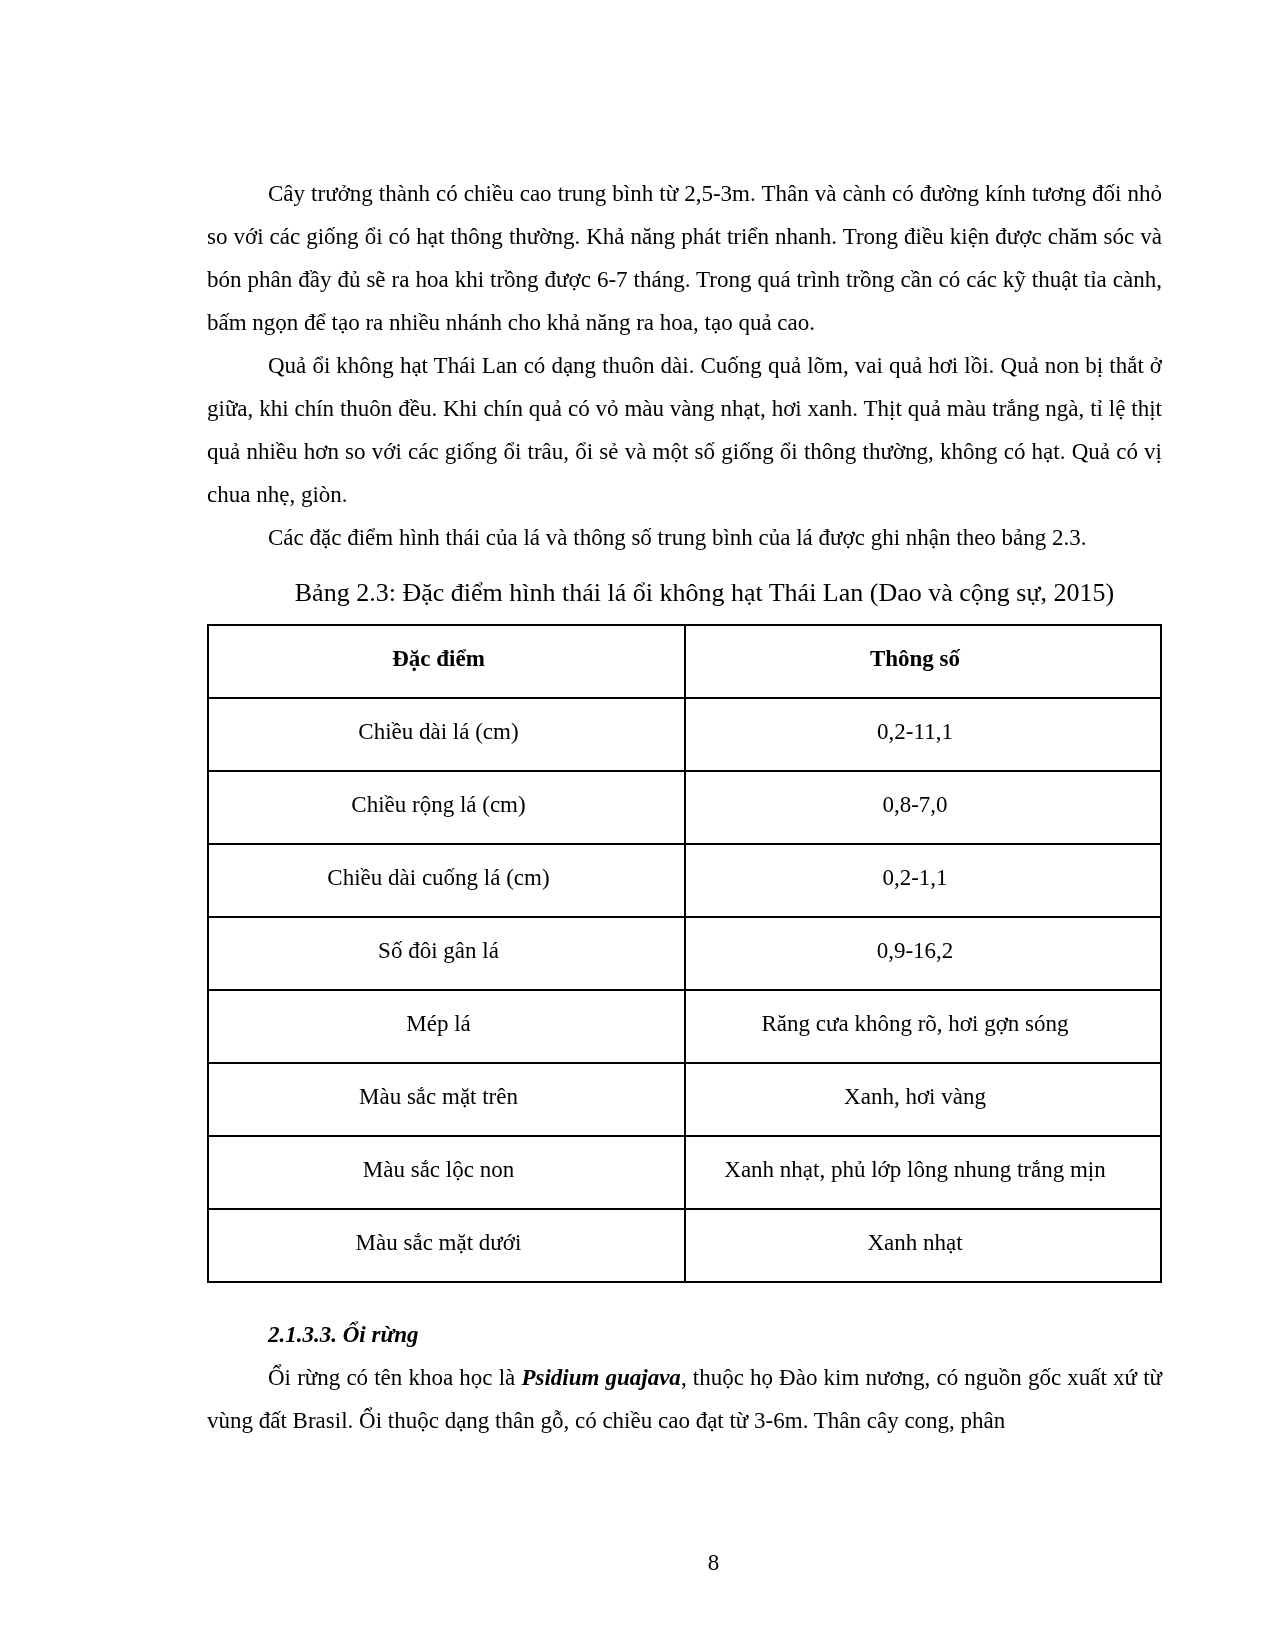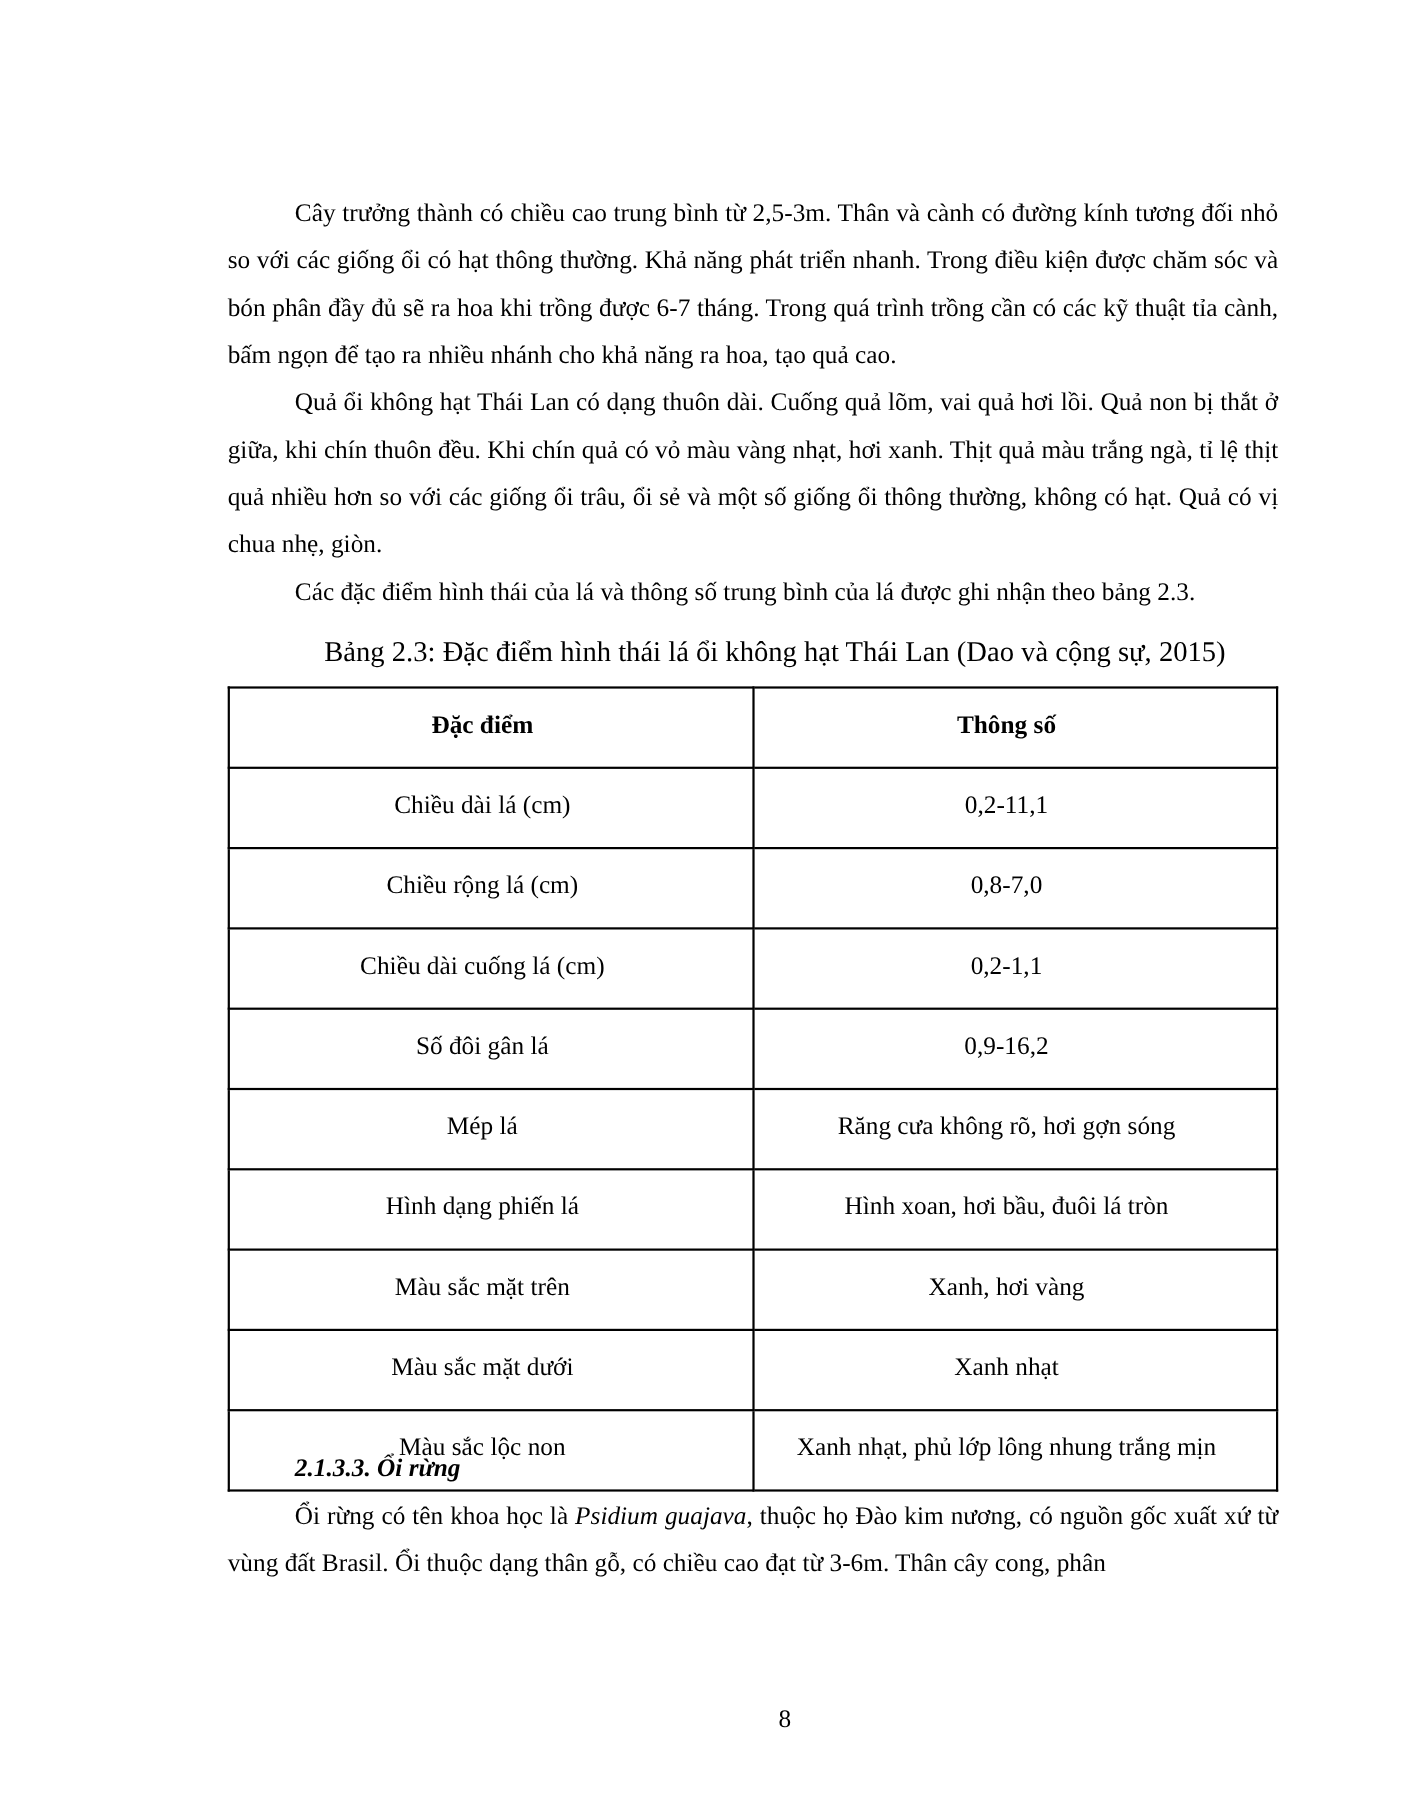--- a/index.html
+++ b/index.html
@@ -15,21 +15,21 @@
                border-collapse: collapse; font-size: 23px; }
   table.spec th, table.spec td { border: 2px solid #000; height: 65px; text-align: center;
                vertical-align: middle; padding: 0 16px 6px 0; font-weight: normal; }
   table.spec th { font-weight: bold; }
   table.spec col.c1 { width: 478px; }
   table.spec col.c2 { width: 477px; }
   .heading { position: absolute; left: 268px; top: 1318px; font-size: 23px;
              line-height: 34px; font-weight: bold; font-style: italic; margin: 0; text-align: center; }
   .pagenum { position: absolute; left: 0; width: 1275px; top: 1548px; text-align: center;
              font-size: 23px; line-height: 30px; margin: 0; padding-left: 152px; box-sizing: border-box; }
-  i.sci { font-style: italic; }
+  i.sci { font-style: italic; font-weight: bold; }
 </style>
 </head>
 <body>
 
 <div class="page">
 
   <p class="para" style="top:172px;"><span class="indent"></span><span>Cây trưởng thành có chiều cao trung bình từ 2,5-3m. Thân và cành có đường kính tương đối nhỏ so với các giống ổi có hạt thông thường. Khả năng phát triển nhanh. Trong điều kiện được chăm sóc và bón phân đầy đủ sẽ ra hoa khi trồng được 6-7 tháng. Trong quá trình trồng cần có các kỹ thuật tỉa cành, bấm ngọn để tạo ra nhiều nhánh cho khả năng ra hoa, tạo quả cao.</span></p>
 
   <p class="para" style="top:344px;"><span class="indent"></span><span>Quả ổi không hạt Thái Lan có dạng thuôn dài. Cuống quả lõm, vai quả hơi lồi. Quả non bị thắt ở giữa, khi chín thuôn đều. Khi chín quả có vỏ màu vàng nhạt, hơi xanh. Thịt quả màu trắng ngà, tỉ lệ thịt quả nhiều hơn so với các giống ổi trâu, ổi sẻ và một số giống ổi thông thường, không có hạt. Quả có vị chua nhẹ, giòn.</span></p>
 
@@ -63,34 +63,30 @@
       </tr>
       <tr>
         <td>Số đôi gân lá</td>
         <td>0,9-16,2</td>
       </tr>
       <tr>
         <td>Mép lá</td>
         <td>Răng cưa không rõ, hơi gợn sóng</td>
       </tr>
       <tr>
-        <td>Hình dạng phiến lá</td>
-        <td>Hình xoan, hơi bầu, đuôi lá tròn</td>
-      </tr>
-      <tr>
         <td>Màu sắc mặt trên</td>
         <td>Xanh, hơi vàng</td>
       </tr>
       <tr>
+        <td>Màu sắc lộc non</td>
+        <td>Xanh nhạt, phủ lớp lông nhung trắng mịn</td>
+      </tr>
+      <tr>
         <td>Màu sắc mặt dưới</td>
         <td>Xanh nhạt</td>
-      </tr>
-      <tr>
-        <td>Màu sắc lộc non</td>
-        <td>Xanh nhạt, phủ lớp lông nhung trắng mịn</td>
       </tr>
     </tbody>
   </table>
 
   <p class="heading">2.1.3.3. Ổi rừng</p>
 
   <p class="para" style="top:1356px;"><span class="indent"></span><span>Ổi rừng có tên khoa học là </span><i class="sci">Psidium guajava</i><span>, thuộc họ Đào kim nương, có nguồn gốc xuất xứ từ vùng đất Brasil. Ổi thuộc dạng thân gỗ, có chiều cao đạt từ 3-6m. Thân cây cong, phân</span></p>
 
   <p class="pagenum">8</p>
 

